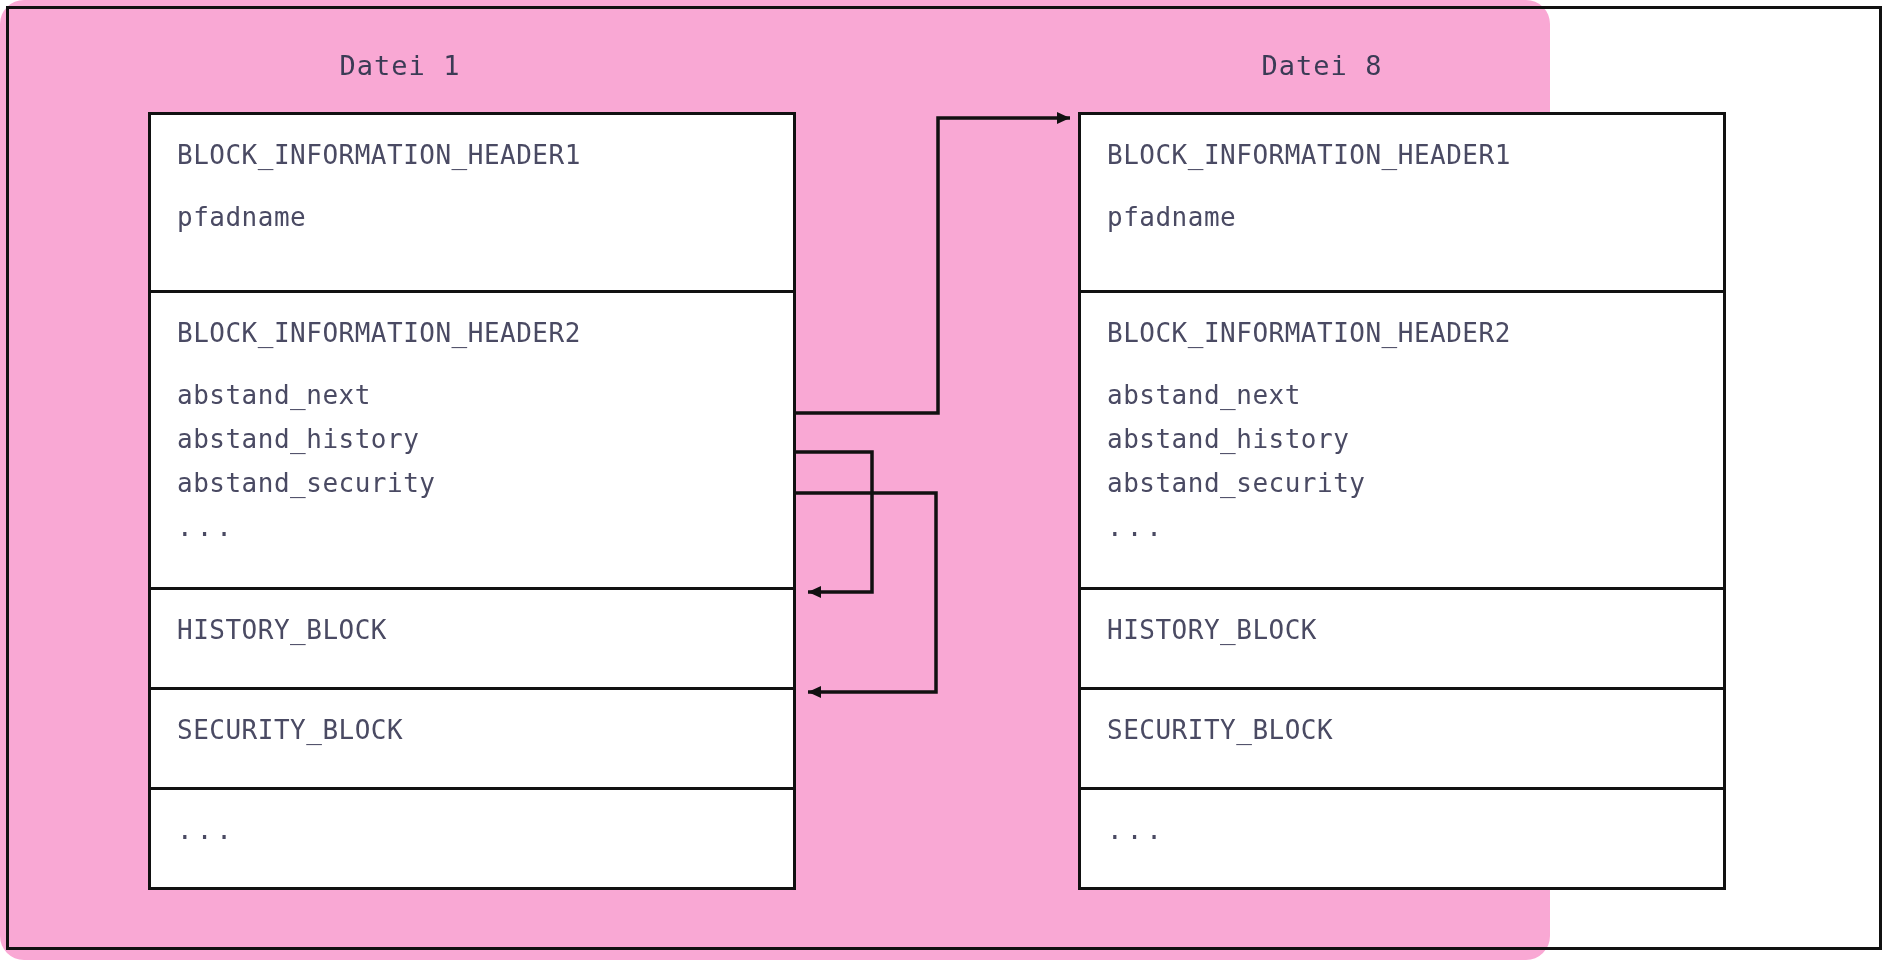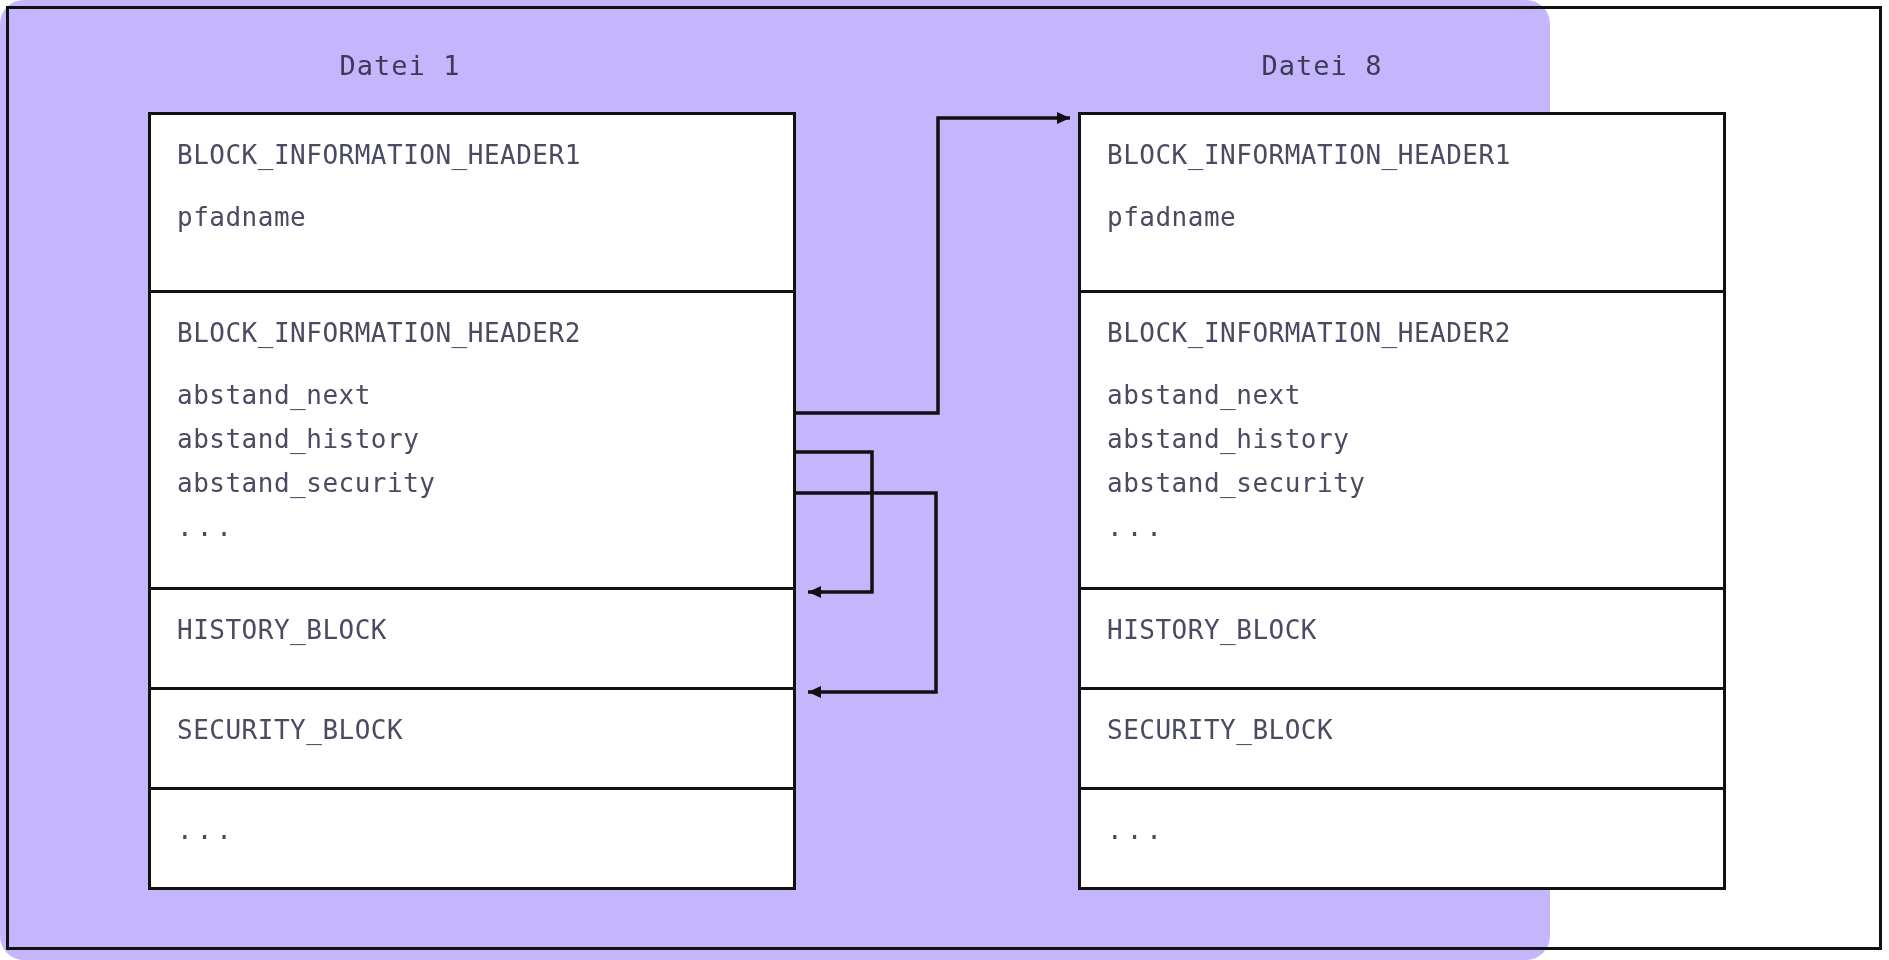--- a/index.html
+++ b/index.html
@@ -1,18 +1,18 @@
 <!DOCTYPE html>
 <html><head>
 <meta charset="utf-8">
 <style>
   html,body{margin:0;padding:0;background:#ffffff;}
   body{width:1889px;height:960px;overflow:hidden;
        font-family:"DejaVu Sans Mono","Liberation Mono",monospace;}
-  #stage{position:relative;width:1550px;height:960px;background:#c4b5fd;border-radius:24px;}
+  #stage{position:relative;width:1550px;height:960px;background:#f9a8d4;border-radius:24px;}
 
   
   .outer-frame{position:absolute;left:6px;top:6px;width:1876px;height:944px;
                border:3px solid #111;box-sizing:border-box;}
 
   
   .file-title{position:absolute;font-size:27px;color:#3b3b55;
               letter-spacing:1px;white-space:nowrap;text-align:center;}
 
   

